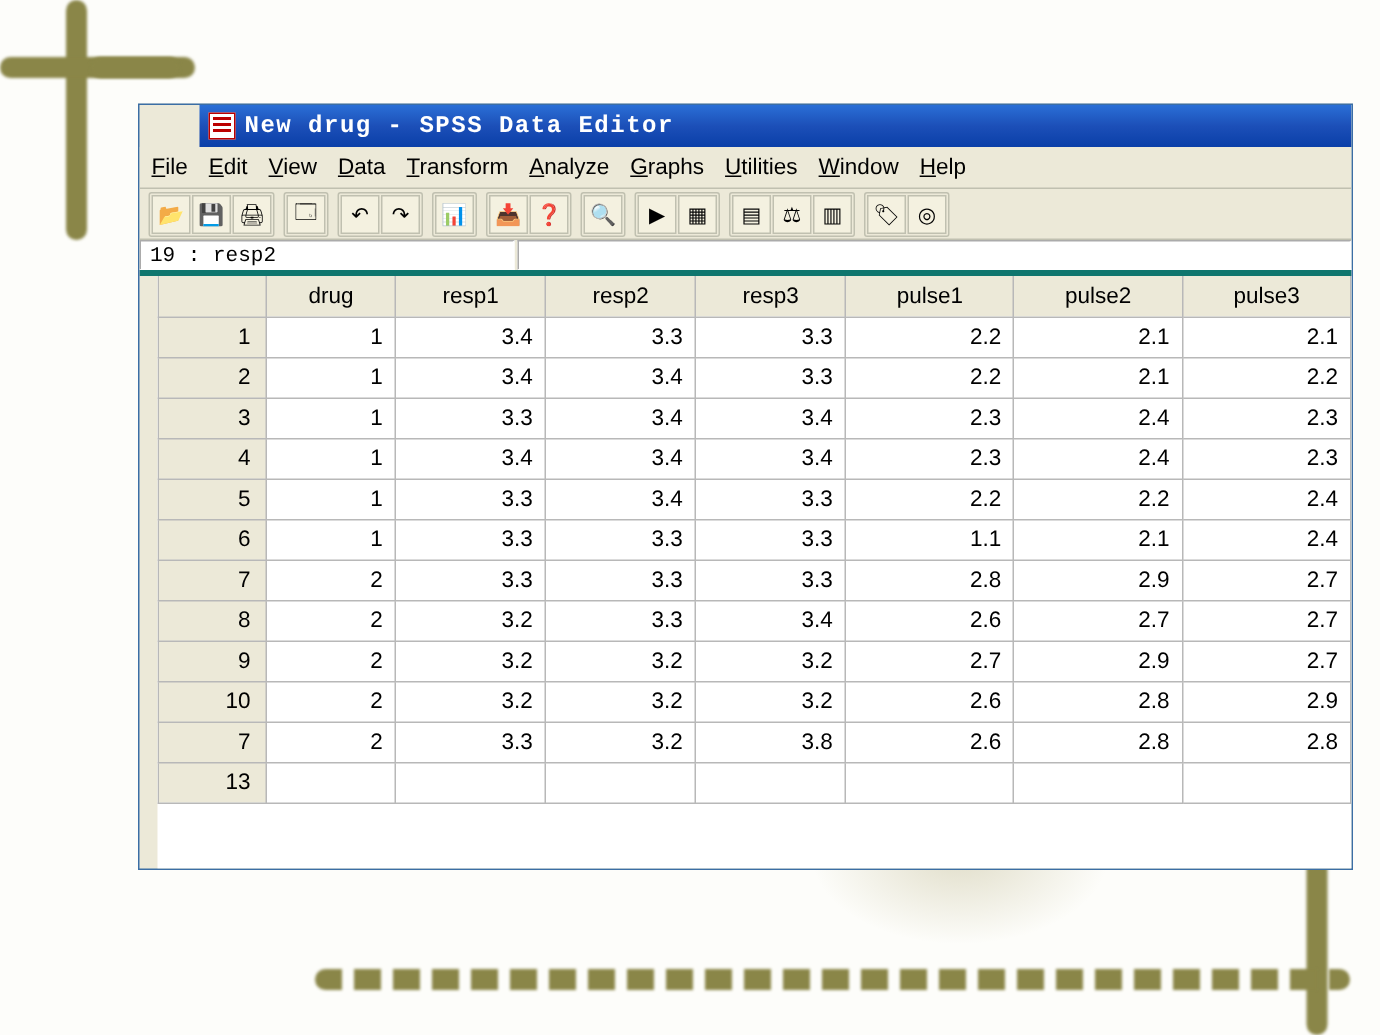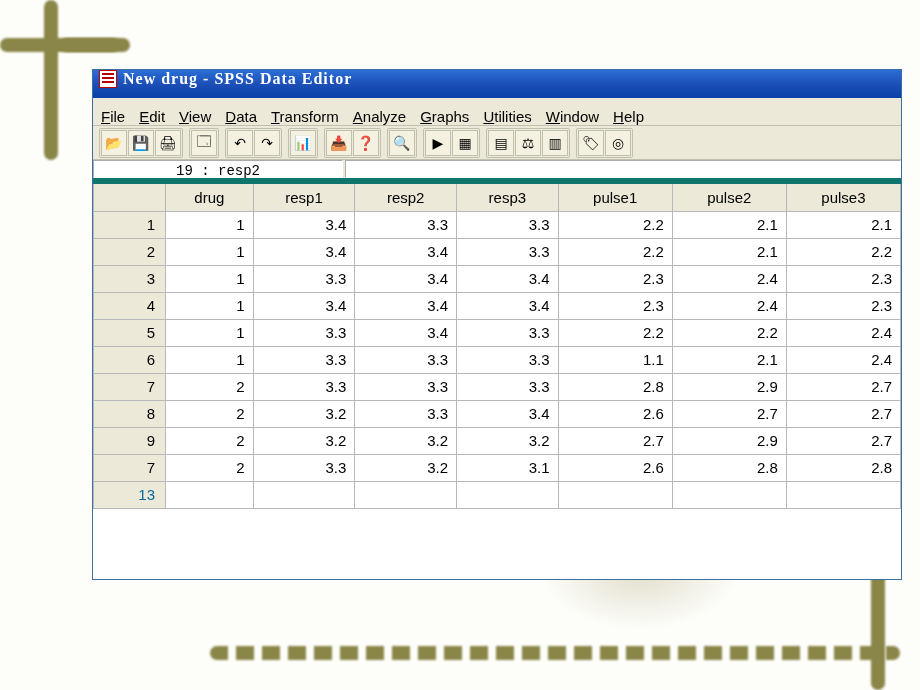--- a/index.html
+++ b/index.html
@@ -59,45 +59,46 @@
       border: 1px solid #3b6ea5;
       display: flex;
       flex-direction: column;
       overflow: hidden;
     }
     .titlebar {
       height: 28px;
       background: linear-gradient(to bottom, #2a6fd6 0%, #1c4fb8 50%, #0a3fa8 100%);
       color: #fff;
       display: flex;
-      align-items: flex-start;
+      align-items: center;
       padding: 0 6px;
-      font-family: Liberation Serif, serif;
+      font-family: Liberation Mono, monospace;
       font-weight: bold;
       font-size: 16px;
       letter-spacing: 1px;
+      margin-left: 40px;
     }
     .titlebar .app-icon {
       width: 18px; height: 18px;
       background: #fff;
       border: 1px solid #b00;
       margin-right: 6px;
       position: relative;
     }
     .titlebar .app-icon::before {
       content: "";
       position: absolute;
       inset: 2px;
       background: repeating-linear-gradient(to bottom, #b00 0 2px, #fff 2px 4px);
     }
     .menubar {
       height: 28px;
       background: #ece9d8;
       display: flex;
-      align-items: flex-end;
+      align-items: center;
       padding: 0 8px;
       font-size: 15px;
       gap: 14px;
       border-bottom: 1px solid #c0c0b0;
     }
     .menubar span { cursor: default; }
     .menubar u { text-decoration: underline; }
     .toolbar {
       height: 34px;
       background: #ece9d8;
@@ -120,41 +121,41 @@
       background: #f4f1e0;
       border: 1px solid #c0c0b0;
       display: flex;
       align-items: center;
       justify-content: center;
       font-size: 14px;
     }
     .cellref {
       height: 24px;
       display: flex;
-      border-bottom: 6px solid #0f766e;
-      text-align: center;
+      border-bottom: 4px solid #0f766e;
     }
     .cellref-box {
       width: 250px;
       border: 1px inset #fff;
       background: #fff;
       padding: 2px 6px;
       font-family: "Courier New", monospace;
       font-size: 14px;
     }
     .cellref-val {
       flex: 1;
       border: 1px inset #fff;
       background: #fff;
       margin-left: 2px;
     }
     .grid-wrap {
       flex: 1;
       overflow: hidden;
       background: #fff;
+      margin-left: 12px;
     }
     table.grid {
       border-collapse: collapse;
       width: 100%;
       font-size: 15px;
     }
     table.grid th, table.grid td {
       border: 1px solid #b8b8b8;
       height: 27px;
       padding: 0 8px;
@@ -355,31 +356,41 @@
             <th>9</th>
             <td>2</td>
             <td>3.2</td>
             <td>3.2</td>
             <td>3.2</td>
             <td>2.7</td>
             <td>2.9</td>
             <td>2.7</td>
           </tr>
           <tr>
+            <th>10</th>
+            <td>2</td>
+            <td>3.2</td>
+            <td>3.2</td>
+            <td>3.2</td>
+            <td>2.6</td>
+            <td>2.8</td>
+            <td>2.9</td>
+          </tr>
+          <tr>
             <th>7</th>
             <td>2</td>
             <td>3.3</td>
             <td>3.2</td>
-            <td>3.1</td>
+            <td>3.8</td>
             <td>2.6</td>
             <td>2.8</td>
             <td>2.8</td>
           </tr>
           <tr class="empty">
-            <th style="color: #0369a1;">13</th>
+            <th style="color: #000000;">13</th>
             <td></td>
             <td></td>
             <td></td>
             <td></td>
             <td></td>
             <td></td>
             <td></td>
           </tr>
         </tbody>
     </table>

